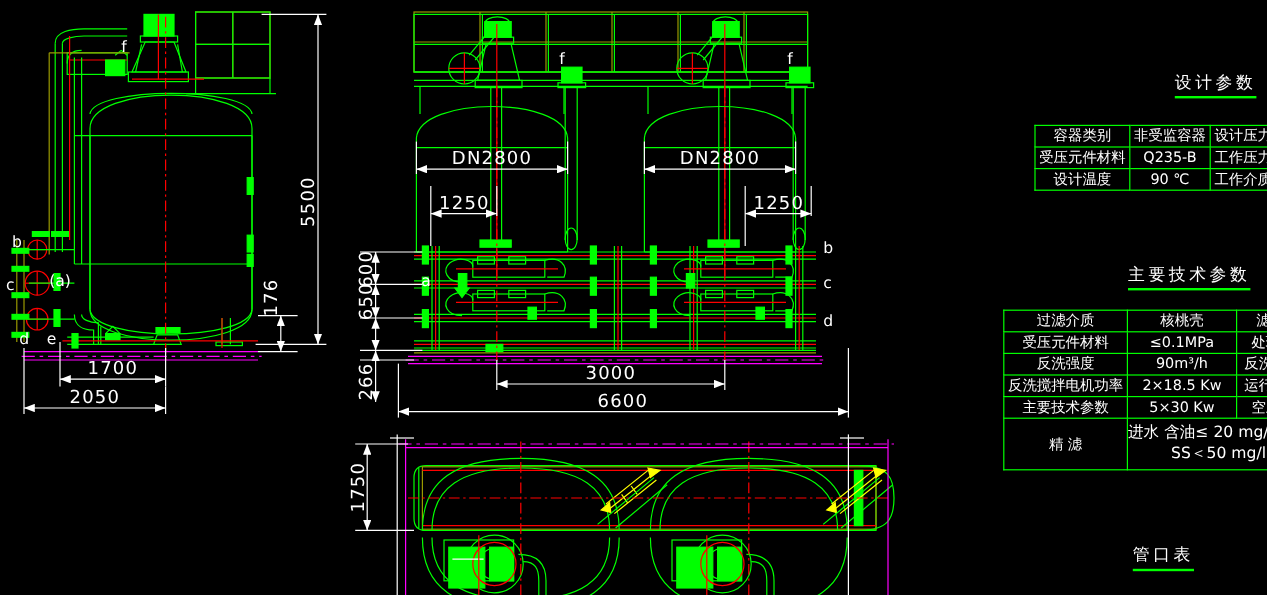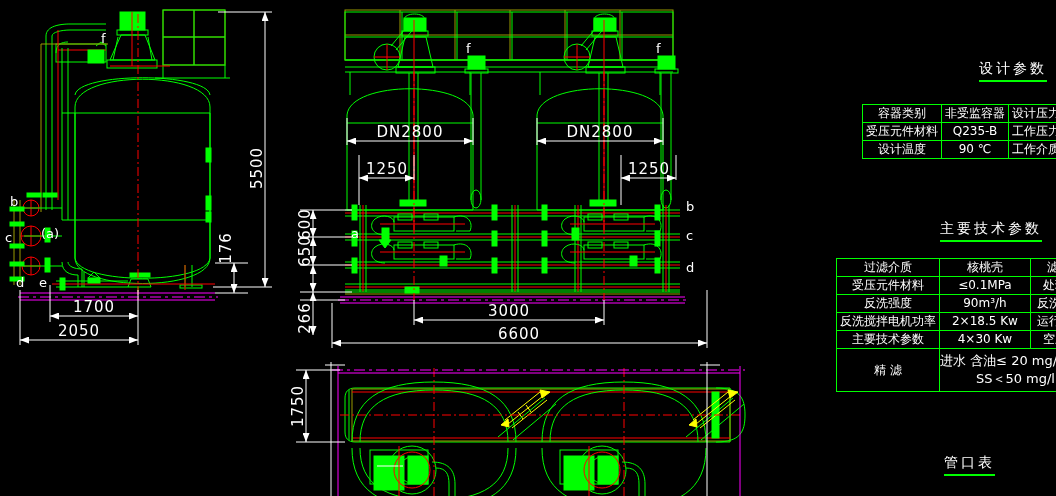--- a/index.html
+++ b/index.html
@@ -572,21 +572,21 @@
         <td class="num">90m³/h</td>
         <td class="cjk">反洗时间</td>
       </tr>
       <tr>
         <td class="cjk">反洗搅拌电机功率</td>
         <td class="num">2×18.5 Kw</td>
         <td class="cjk">运行重量</td>
       </tr>
       <tr>
         <td class="cjk">主要技术参数</td>
-        <td class="num">4×30 Kw</td>
+        <td class="num">5×30 Kw</td>
         <td class="cjk">空压机</td>
       </tr>
       <tr>
         <td class="cjk" style="height:42px">精    滤</td>
         <td colspan="2" style="height:42px;padding:0">
           <div style="font-size:13px;line-height:1.35;white-space:nowrap;">进水 含油≤ 20 mg/l  出水</div>
           <div style="font-size:13px;line-height:1.35;white-space:nowrap;">SS＜50 mg/l</div>
         </td>
       </tr>
     </tbody>

